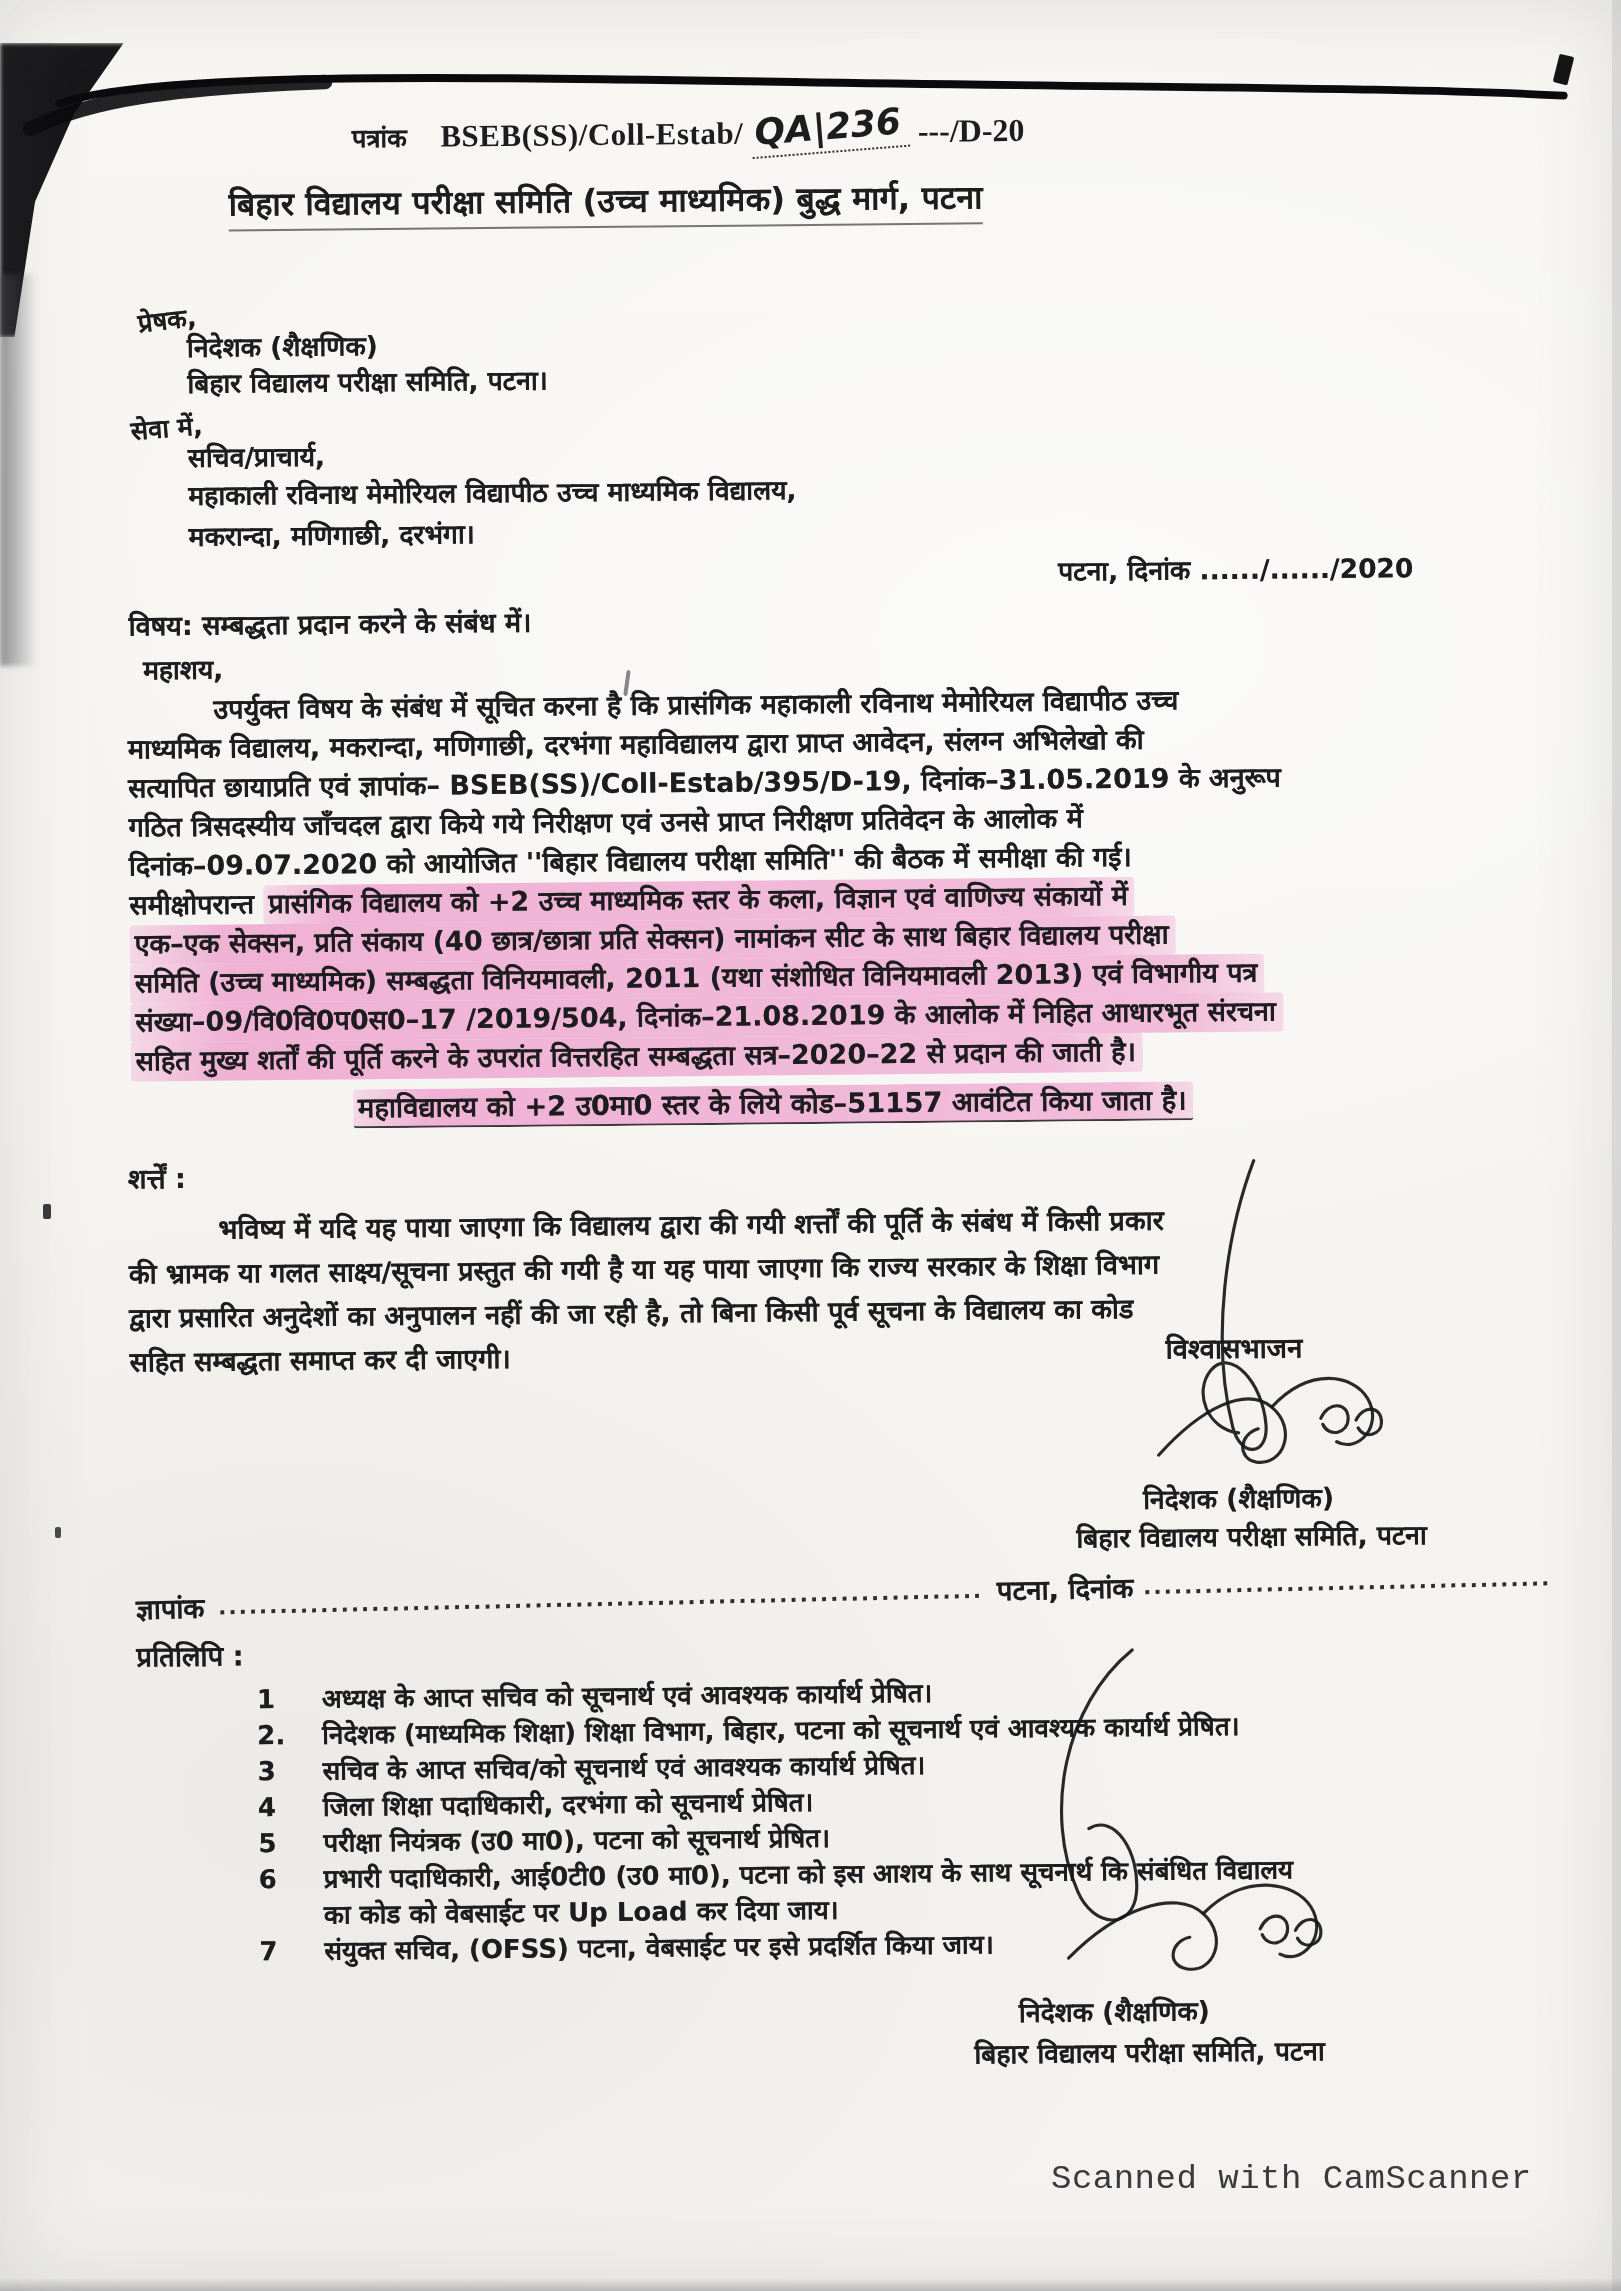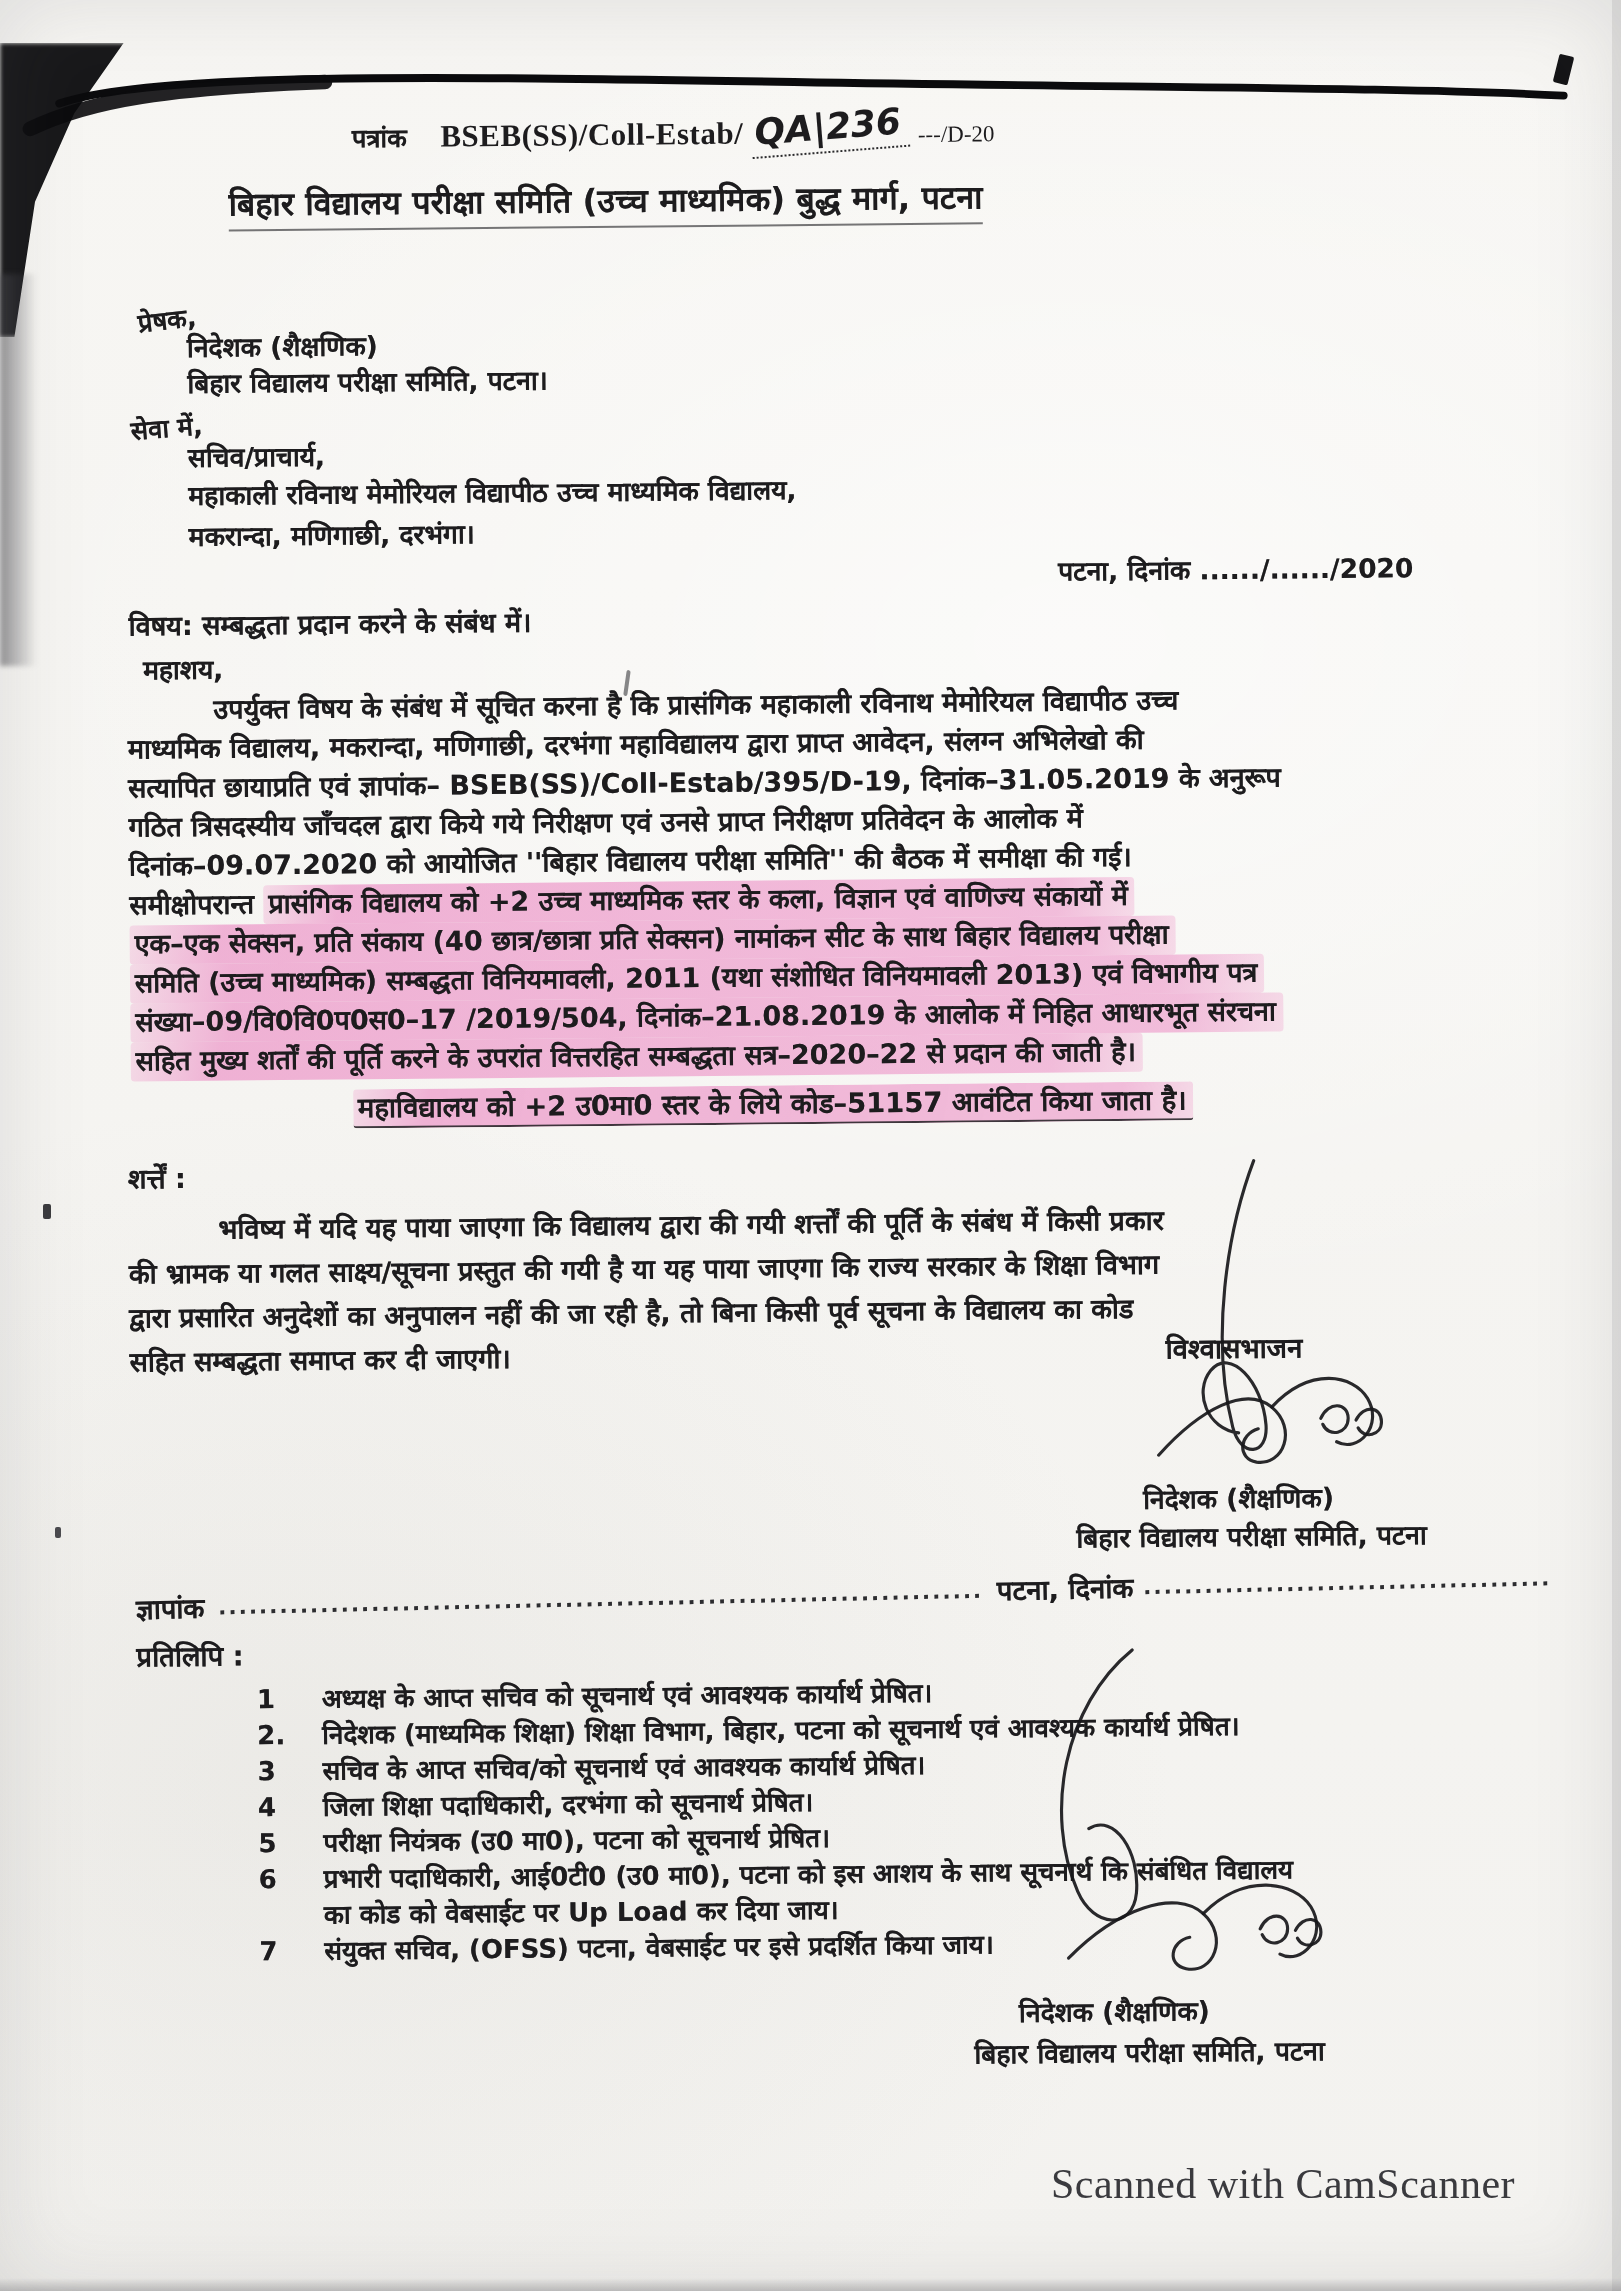--- a/index.html
+++ b/index.html
@@ -12,21 +12,21 @@
   .page::after{content:"";position:absolute;inset:0;pointer-events:none;
         box-shadow:inset 0 0 88px rgba(90,90,96,.16);}
   .abs{position:absolute;white-space:nowrap;}
   .content{position:absolute;inset:0;transform:rotate(-0.55deg);transform-origin:50% 38%;}
   .hindi{font-weight:700;text-shadow:0 0 0.5px rgba(20,20,22,.55);}
   .ref-line{left:359px;top:110px;font-size:25.5px;}
   .ref-label{font-size:25.5px;font-weight:700;margin-right:25.5px;}
   .ref-printed{font-family:"Liberation Serif",serif;font-weight:700;font-size:31px;letter-spacing:0.5px;}
   .ref-hand{display:inline-block;font-style:italic;font-weight:700;font-size:36px;
             transform:rotate(-4deg) translateY(-3.9px);border-bottom:2.9px dotted #2a2a2c;padding:0 7.8px 3.9px 3.9px;}
-  .ref-suffix{font-family:"Liberation Serif",serif;font-weight:400;font-size:23px;}
+  .ref-suffix{font-family:"Liberation Serif",serif;font-weight:700;font-size:32px;}
   .org-title{left:235px;top:176px;font-size:32px;letter-spacing:0.2px;
              border-bottom:2.5px solid rgba(30,30,34,.6);padding-bottom:4.9px;}
   .blk-label{font-size:25.5px;}
   .line27{font-size:26.5px;line-height:41px;}
   .body-block{position:absolute;left:129px;top:684px;width:1284px;}
   .bline{font-size:27px;height:39px;line-height:39px;white-space:nowrap;}
   .bline.indent{padding-left:86px;}
   .hl{background:linear-gradient(100deg, rgba(240,158,204,.30), rgba(235,136,194,.62) 9%,
         rgba(236,140,196,.55) 91%, rgba(240,158,204,.32));
       padding:2.9px 6.9px 4.9px 4.9px;border-radius:3.9px;}
@@ -43,21 +43,21 @@
   .memo-mid{margin:0 9.8px 0 13.7px;font-size:27.4px;}
   .copies-block{position:absolute;left:129px;top:1631px;width:1294px;}
   .copies-head{font-size:27.4px;height:45px;}
   .crow{display:flex;font-size:26px;height:36px;line-height:36px;white-space:nowrap;}
   .cnum{width:65px;padding-left:120px;font-weight:700;}
   .valediction{left:1161px;top:1333px;font-size:27.4px;}
   .sig-title1{left:1137px;top:1484px;font-size:26.5px;}
   .sig-org1{left:1070px;top:1522px;font-size:26.5px;}
   .sig-title2{left:1008px;top:1996px;font-size:26.5px;}
   .sig-org2{left:963px;top:2037px;font-size:26.5px;}
-  .watermark{left:1051px;top:2160px;font-family:Liberation Serif, serif;font-size:42px;
+  .watermark{left:1051px;top:2160px;font-family:Liberation Mono, monospace;font-size:34px;
              color:#3a3a3e;letter-spacing:0.5px;position:absolute;white-space:nowrap;}
   
   .blob-topleft{position:absolute;left:0;top:43px;width:206px;height:294px;background:#0c0c0e;
      clip-path:polygon(0 0,60% 0,36% 24%,17% 54%,7% 100%,0 100%);filter:blur(2px);opacity:.95;}
   .left-streak{position:absolute;left:0;top:274px;width:37px;height:392px;
      background:linear-gradient(to right,rgba(70,70,76,.55),rgba(70,70,76,0));filter:blur(2.9px);}
   .tick-tr{position:absolute;left:1556px;top:55px;width:14.7px;height:29px;background:#141416;
      transform:rotate(14deg);border-radius:2px;}
   .bottom-strip{position:absolute;left:0;bottom:0;width:100%;height:13.7px;
      background:linear-gradient(to top,rgba(95,95,100,.35),rgba(95,95,100,0));}

